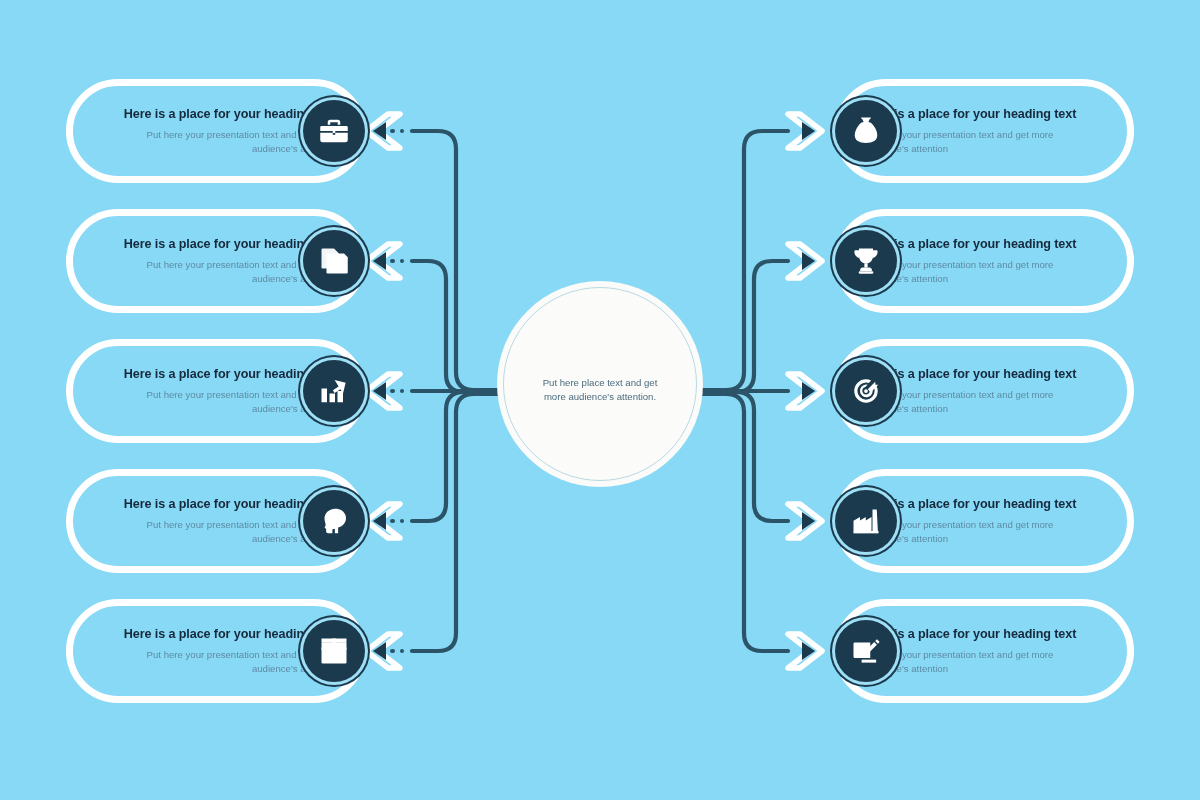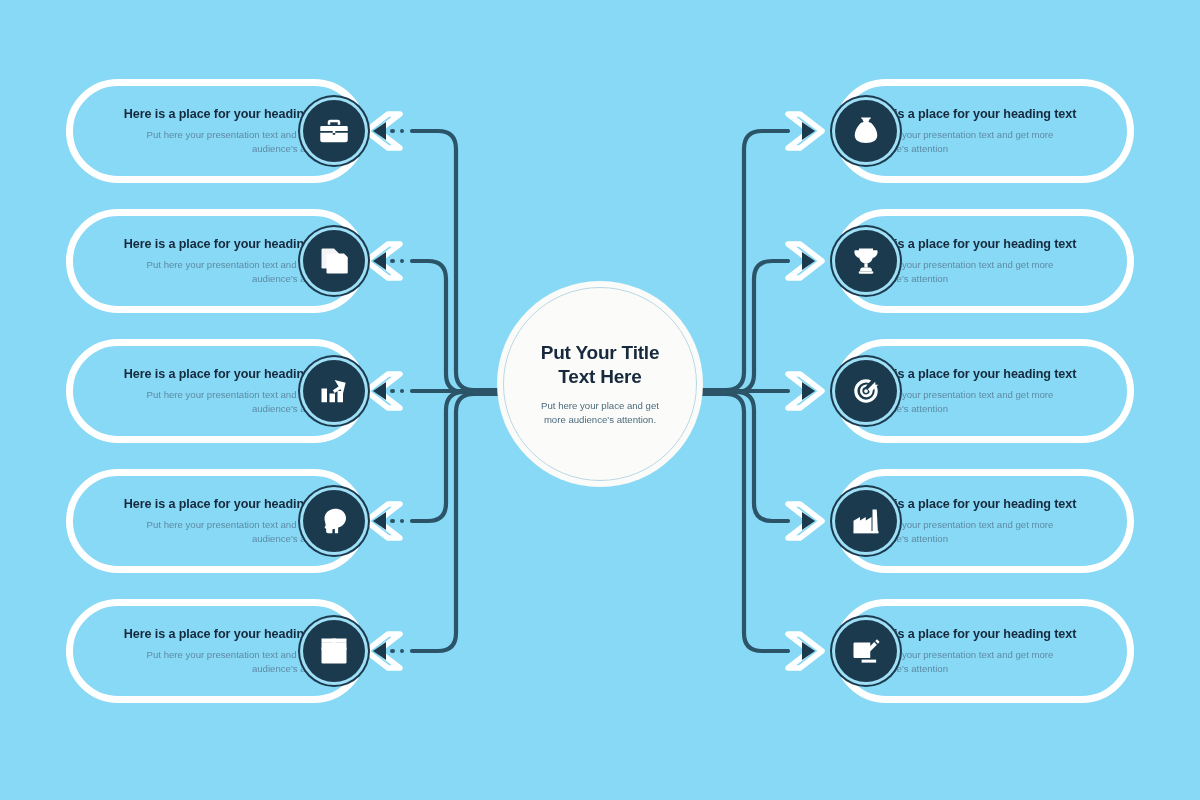--- a/index.html
+++ b/index.html
@@ -170,22 +170,21 @@
 
       <path d="M788 131 H762 Q744 131 744 149 V372 Q744 390 726 390 H695"></path>
       <path d="M788 261 H772 Q754 261 754 279 V374 Q754 392 736 392 H695"></path>
       <path d="M788 391 H695"></path>
       <path d="M788 521 H772 Q754 521 754 503 V410 Q754 392 736 392 H695"></path>
       <path d="M788 651 H762 Q744 651 744 633 V412 Q744 394 726 394 H695"></path>
     </g>
   </svg>
 
   <div id="center">
-    <div class="center-title">Put Your Title Text Here</div>
-    <div class="center-sub">Put here your place and get more audience's attention.</div>
+    <div class="center-sub">Put here place text and get more audience's attention.</div>
   </div>
 
 <div class="card left" style="top: 79px;">
       <div class="card-text">
         <div class="card-heading">Here is a place for your heading text</div>
         <div class="card-body">Put here your presentation text and get more audience's attention</div>
       </div>
       <div class="icon-badge">
         <svg viewBox="0 0 24 24">
           <path d="M9 3h6a2 2 0 0 1 2 2v2h-2V5H9v2H7V5a2 2 0 0 1 2-2z"></path>

